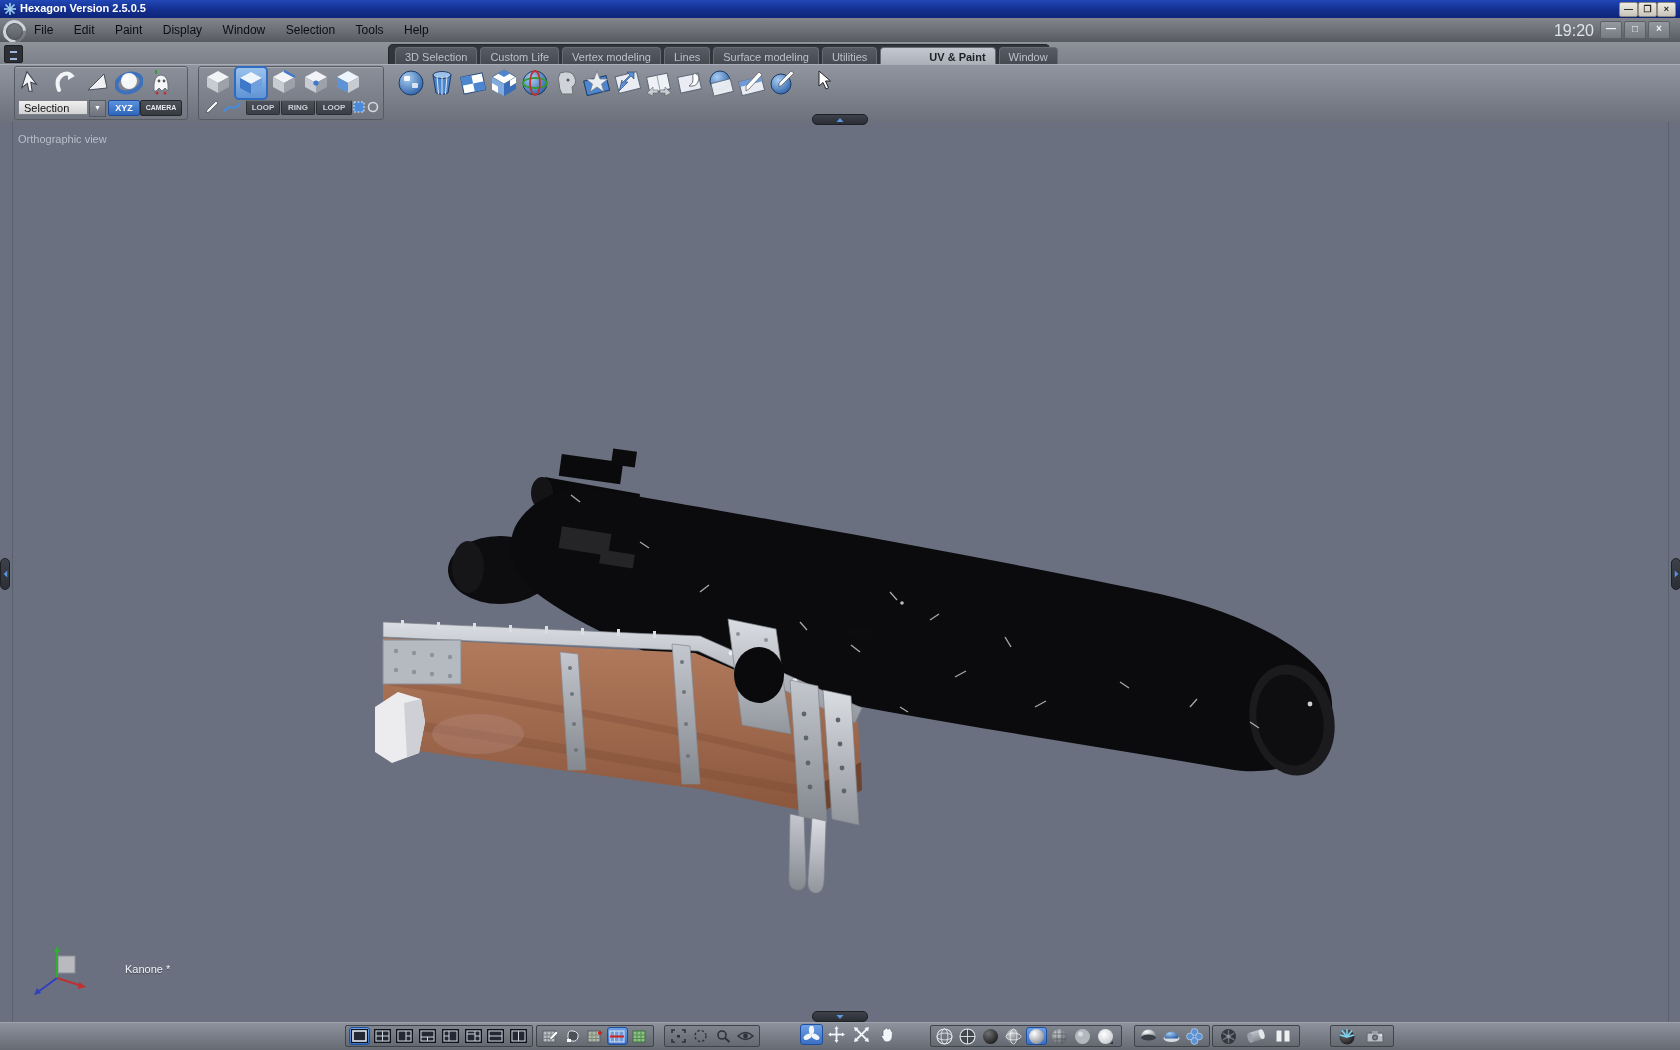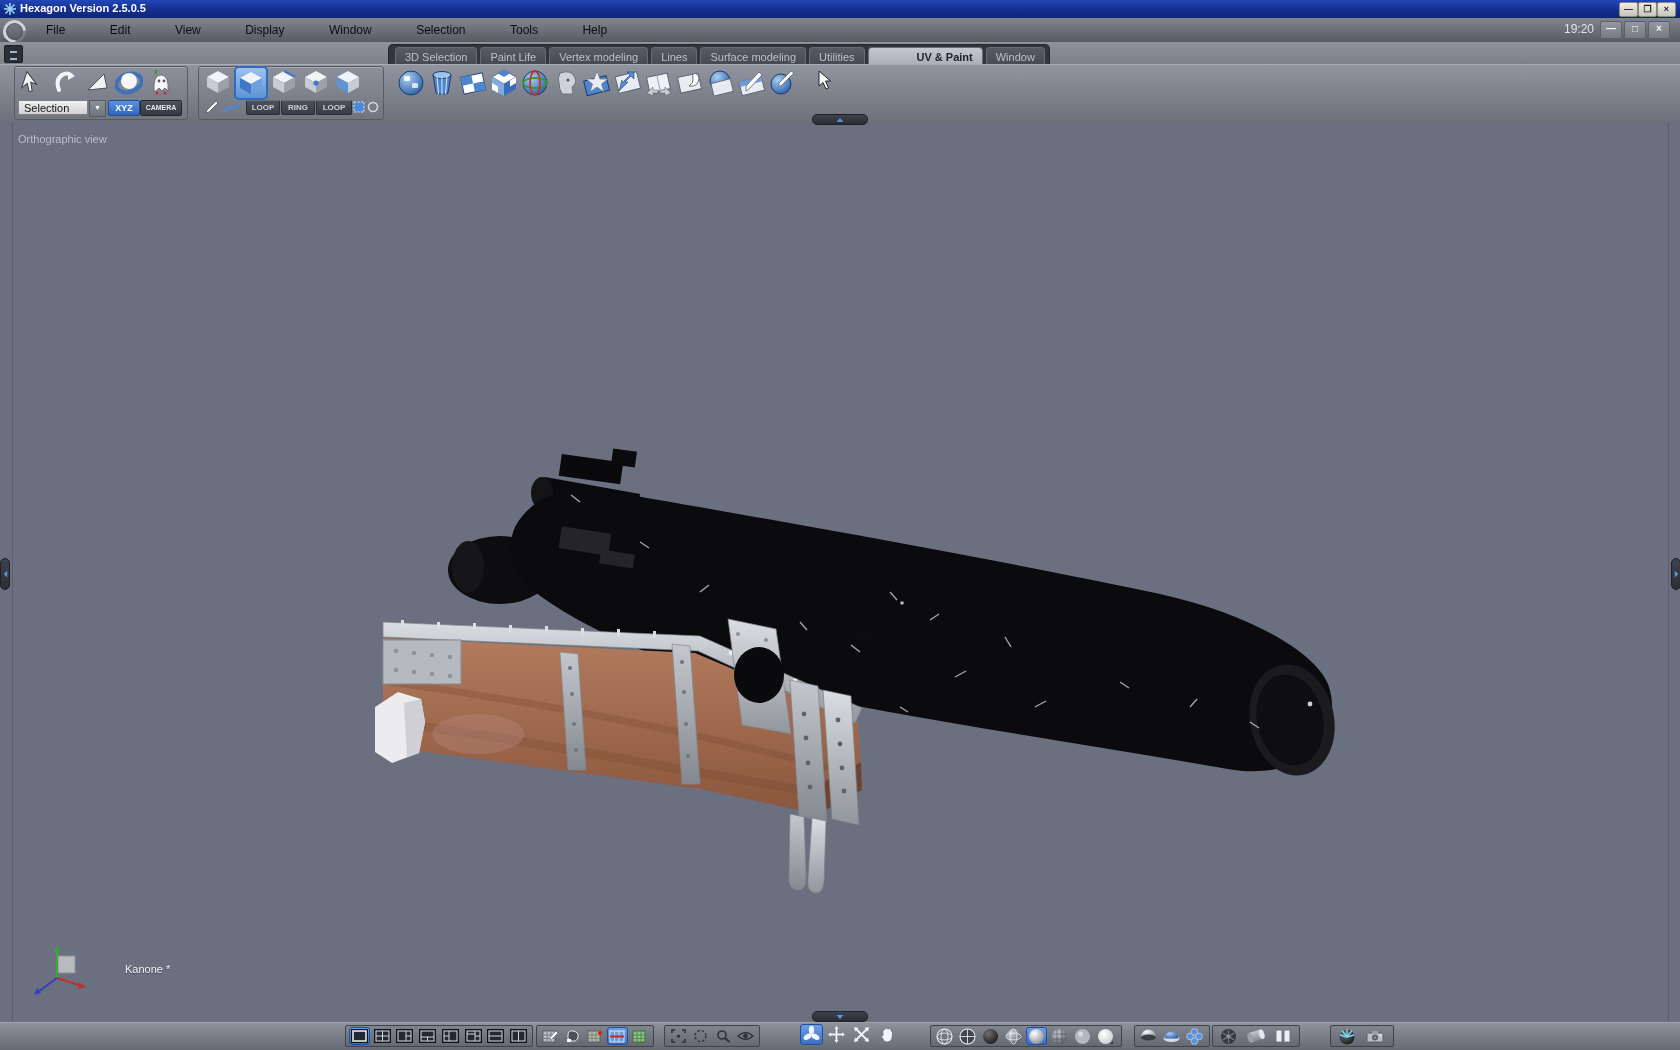--- a/index.html
+++ b/index.html
@@ -13,23 +13,23 @@
   .tb-btn{top:2px;width:17px;height:13px;background:linear-gradient(180deg,#efece4,#c9c5bb);
     border:1px solid #8d897f;border-radius:2px;color:#222;font-size:9px;line-height:12px;
     text-align:center;font-weight:bold;}
   
   #menubar{left:0;top:18px;width:1680px;height:24px;
     background:linear-gradient(180deg,#82868c 0%,#6b6f75 55%,#575b61 100%);
     border-bottom:1px solid #42464c;}
   #app-logo{left:3px;top:20px;width:17px;height:17px;border-radius:50%;
     border:3px solid #ced4dc;border-right-color:rgba(255,255,255,.15);
     transform:rotate(40deg);box-shadow:0 0 2px #333 inset;}
-  .mi{display:inline-block;padding:0 20px;line-height:24px;font-size:12px;color:#0c0d0f;}
+  .mi{display:inline-block;padding:0 8px;line-height:24px;font-size:12px;color:#0c0d0f;}
   #menu-items{left:26px;top:18px;}
-  #clock{right:86px;top:22px;font-size:12px;color:#dfe3ea;}
+  #clock{right:86px;top:22px;font-size:16px;color:#dfe3ea;}
   .mb-btn{top:21px;width:20px;height:16px;background:linear-gradient(180deg,#94999f,#767b82);
     border:1px solid #5b5f66;border-radius:2px;color:#f2f4f7;font-size:10px;line-height:14px;
     text-align:center;font-weight:bold;}
   
   #tabrow{left:0;top:42px;width:1680px;height:22px;
     background:linear-gradient(180deg,#8d929b,#7b8089);}
   #tab-collapse{left:4px;top:45px;width:17px;height:16px;background:#2c2f35;
     border:1px solid #1c1e22;border-radius:2px;}
   #tab-collapse i{display:block;margin:5px auto;width:7px;height:5px;
     border-top:2px solid #9fb6d8;border-bottom:2px solid #9fb6d8;}
@@ -141,39 +141,39 @@
   <div class="tb-btn abs" style="right:42px">—</div>
   <div class="tb-btn abs" style="right:23px">❐</div>
   <div class="tb-btn abs" style="right:4px">×</div>
 </div>
 
 <div id="menubar" class="abs"></div>
 <div id="app-logo" class="abs"></div>
 <div id="menu-items" class="abs">
   <span class="mi">File</span>
   <span class="mi">Edit</span>
-  <span class="mi">View</span>
+  <span class="mi">Paint</span>
   <span class="mi">Display</span>
   <span class="mi">Window</span>
   <span class="mi">Selection</span>
   <span class="mi">Tools</span>
   <span class="mi">Help</span>
 </div>
 <span id="clock" class="abs">19:20</span>
 <div class="mb-btn abs" style="right:58px">—</div>
 <div class="mb-btn abs" style="right:34px">□</div>
 <div class="mb-btn abs" style="right:10px">×</div>
 
 <div id="tabrow" class="abs"></div>
 <div id="tab-collapse" class="abs">
     <i></i>
   </div>
 <div id="tabstrip" class="abs">
   <div class="tab">3D Selection</div>
-  <div class="tab">Paint Life</div>
+  <div class="tab">Custom Life</div>
   <div class="tab">Vertex modeling</div>
   <div class="tab">Lines</div>
   <div class="tab">Surface modeling</div>
   <div class="tab">Utilities</div>
   <div class="tab active">UV &amp; Paint</div>
   <div class="tab">Window</div>
 </div>
 
 <div id="toolbar" class="abs"></div>
 

